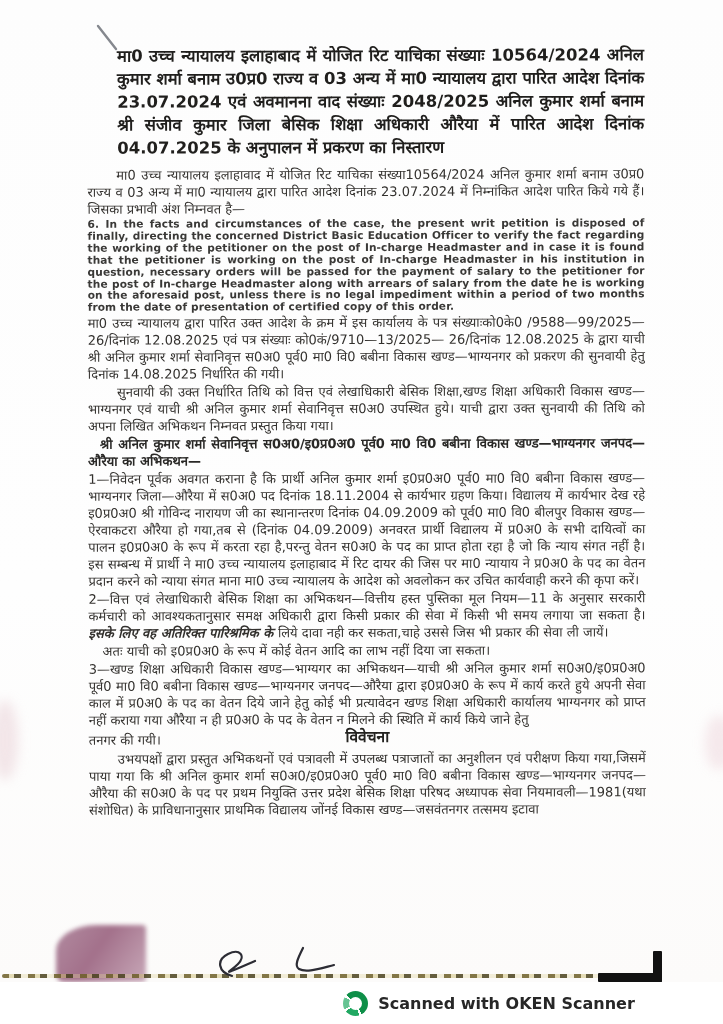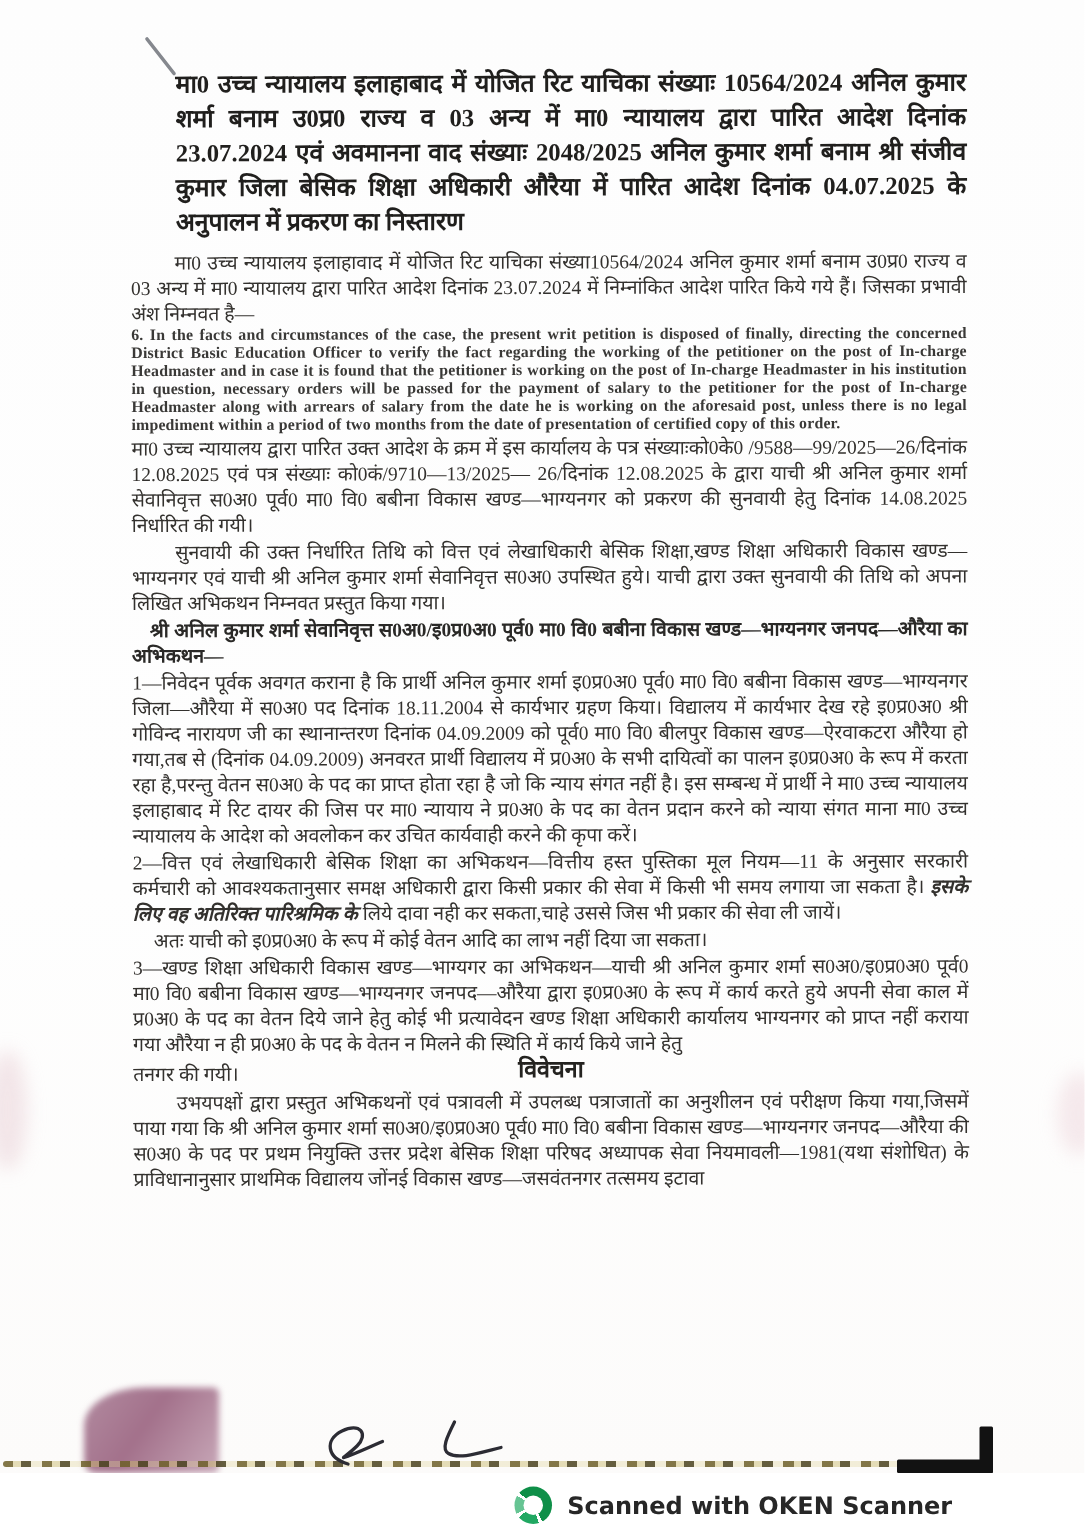--- a/index.html
+++ b/index.html
@@ -7,21 +7,20 @@
   body {
     width: 723px; height: 1024px;
     position: relative;
     overflow: hidden;
     font-family: "DejaVu Sans", "Liberation Sans", sans-serif;
   }
   .scan-page {
     position: absolute; left: 0; top: 0;
     width: 723px; height: 982px;
     background: linear-gradient(180deg, #fdfdfd 0%, #fefefe 60%, #fcfbfa 100%);
-    font-family: Liberation Serif, serif;
   }
   
   .smudge { position: absolute; border-radius: 50%; filter: blur(6px); }
   .smudge-left { left: -8px; top: 700px; width: 26px; height: 80px; background: rgba(224,186,196,0.35); }
   .smudge-right { right: -10px; top: 715px; width: 28px; height: 55px; background: rgba(228,190,200,0.30); }
   .shadow-blob {
     position: absolute; left: 56px; top: 925px; width: 90px; height: 57px;
     background: linear-gradient(125deg, #b28ba0 0%, #a3718b 45%, #c8a8b8 100%);
     filter: blur(2px);
     border-radius: 45% 4px 4px 8px;

